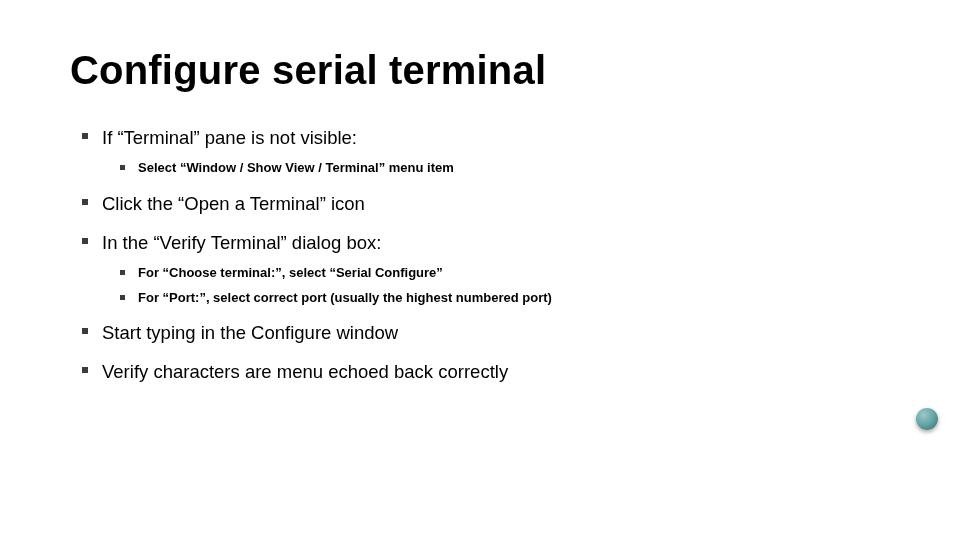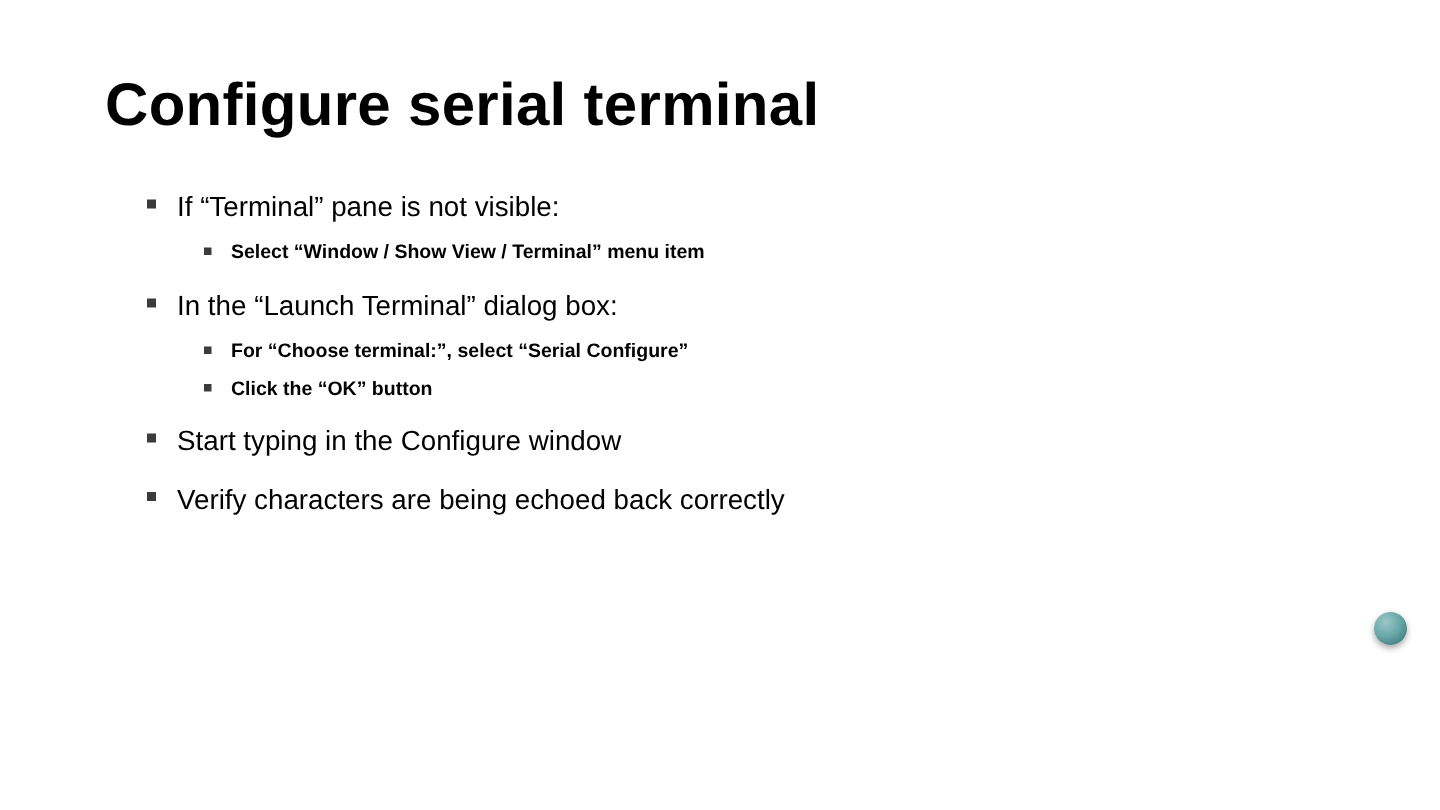--- a/index.html
+++ b/index.html
@@ -1,18 +1,18 @@
 <!DOCTYPE html>
 <html><head>
 <meta charset="utf-8">
 <style>
 html,body{margin:0;padding:0;width:960px;height:540px;background:#fff;font-family:Arial,Helvetica,sans-serif;color:#000;overflow:hidden}
 .slide{position:relative;width:960px;height:448px;padding:50px 46px 0 70px;box-sizing:border-box}
 h1.title{margin:0 0 36px 0;font-family:"Arial Black","Impact",sans-serif;font-size:40px;font-weight:900;letter-spacing:0.2px;line-height:1;color:#000}
-ul.lvl1{list-style:none;margin:16px;padding:0 0 0 12px}
+ul.lvl1{list-style:none;margin:0;padding:0 0 0 12px}
 ul.lvl1>li{position:relative;padding-left:20px;margin:0 0 14px 0;font-size:18.5px;line-height:1.35}
 ul.lvl1>li::before{content:"";position:absolute;left:0;top:7px;width:6px;height:6px;background:#3b3b3b}
 ul.lvl2{list-style:none;margin:8px 0 0 0;padding:0 0 0 18px}
 ul.lvl2>li{position:relative;padding-left:18px;margin:0 0 6px 0;font-size:13px;font-weight:700;line-height:1.45}
 ul.lvl2>li::before{content:"";position:absolute;left:0;top:6px;width:5px;height:5px;background:#3b3b3b}
 .corner{position:absolute;right:22px;bottom:18px;width:22px;height:22px;border-radius:50%;
 background:radial-gradient(circle at 35% 30%,#9dc7c8 0%,#6aa8a9 45%,#4f8d8e 70%,#356a6b 100%);
 box-shadow:0 2px 4px rgba(0,0,0,.35)}
 </style>
 </head>
@@ -21,28 +21,31 @@
 <h1 class="title">Configure serial terminal</h1>
 
 <ul class="lvl1">
   <li>
     <span>If “Terminal” pane is not visible:</span>
     <ul class="lvl2">
       <li>Select “Window / Show View / Terminal” menu item</li>
     </ul>
   </li>
   <li>
-    <span>In the “Launch Terminal” dialog box:</span>
+    <span>Click the “Open a Terminal” icon</span>
+  </li>
+  <li>
+    <span>In the “Verify Terminal” dialog box:</span>
     <ul class="lvl2">
       <li>For “Choose terminal:”, select “Serial Configure”</li>
-      <li>Click the “OK” button</li>
+      <li>For “Port:”, select correct port (usually the highest numbered port)</li>
     </ul>
   </li>
   <li>
     <span>Start typing in the Configure window</span>
   </li>
   <li>
-    <span>Verify characters are being echoed back correctly</span>
+    <span>Verify characters are menu echoed back correctly</span>
   </li>
 </ul>
 
 <div class="corner"></div>
 </div>
 
 </body></html>

